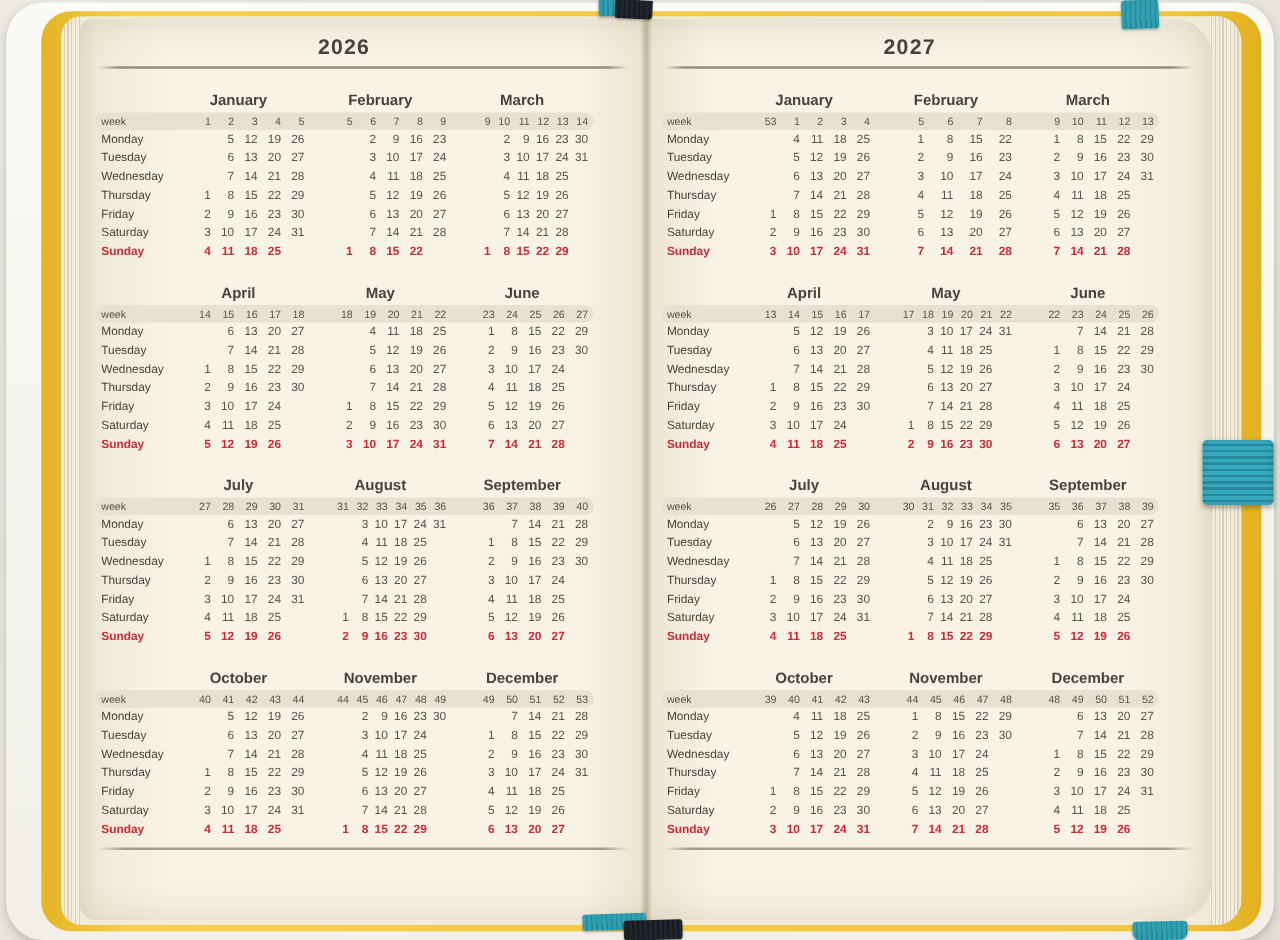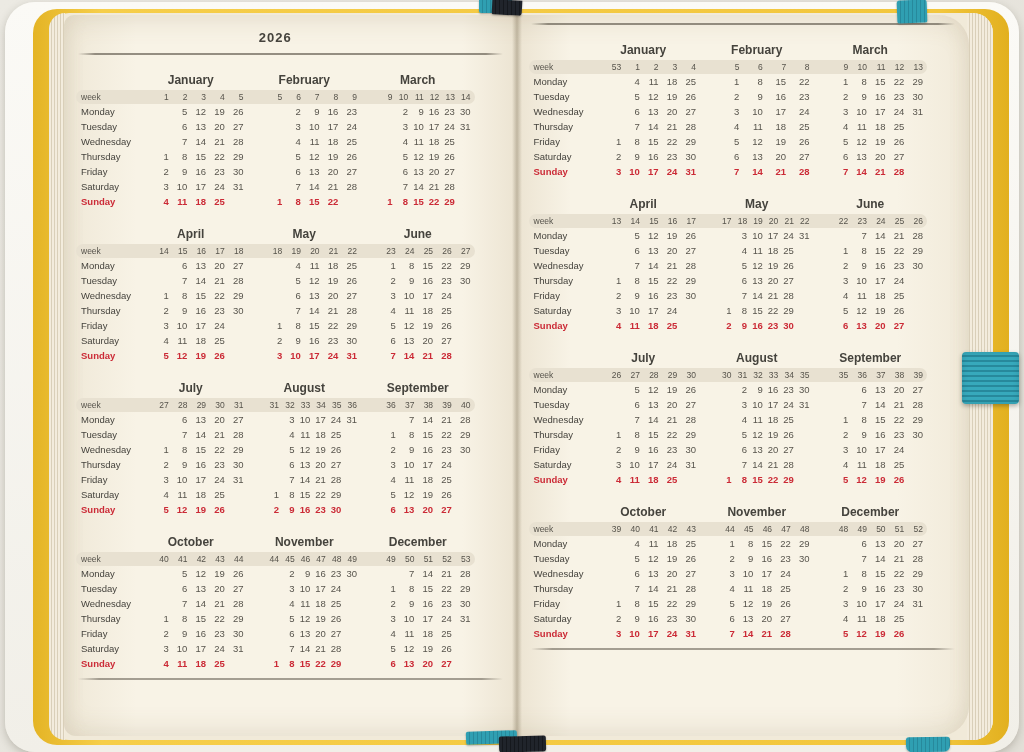--- a/index.html
+++ b/index.html
@@ -26,21 +26,21 @@
          border-radius:10px 30px 30px 12px;
          background:linear-gradient(90deg,#efe8d7 0%,#f8f3e6 8%,#f8f3e6 44%,#ece4d2 50%,#f8f3e6 56%,#f8f3e6 92%,#f1ead9 100%);
          box-shadow:inset 0 10px 22px rgba(125,105,65,.10), inset 0 -10px 22px rgba(125,105,65,.10);}
   .pages::after{content:"";position:absolute;left:50%;top:0;bottom:0;width:10px;
          transform:translateX(-50%);pointer-events:none;
          background:linear-gradient(90deg,rgba(80,65,35,0),rgba(80,65,35,.28) 50%,rgba(80,65,35,0));}
   .page{flex:1;position:relative;}
   .page-inner{padding:8px 42px 0 12px;}
 
   
-  .year{text-align:center;font-size:13px;line-height:20px;font-weight:700;
+  .year{text-align:center;font-size:17px;line-height:20px;font-weight:700;
         letter-spacing:1px;color:var(--text,#45433d);margin:5px 0 5px;}
   .rule{height:2px;margin:0 -28px 0 2px;border-radius:1px;
         background:linear-gradient(90deg,rgba(95,88,76,0),rgba(95,88,76,.65) 4%,rgba(95,88,76,.65) 96%,rgba(95,88,76,0));}
   .quarter{margin-top:14px;}
   .quarter + .quarter{}
   .qrow{display:grid;grid-template-columns:58px 1fr 1fr 1fr;align-items:center;}
   .qrow .lbl{font-size:9.5px;color:var(--text,#4a4840);padding-left:5px;white-space:nowrap;}
   .names{height:21px;}
   .mname{text-align:center;font-weight:700;font-size:12px;color:var(--text,#45433d);}
   .band{height:14px;background:var(--week-band,#e8e1d1);border-radius:7px;}
@@ -907,20 +907,21 @@
                   <span class="cell"></span>
                 </div>
               </div>
             </div>
           </div>
         <div class="page-rule"></div>
       </div>
     </div>
     <div class="page">
       <div class="page-inner">
+        <div class="year">2027</div>
         <div class="rule"></div>
         <div class="quarters">
             <div class="quarter">
               <div class="qrow names">
                 <div class="lbl"></div>
                 <div class="mname">January</div>
                 <div class="mname">February</div>
                 <div class="mname">March</div>
               </div>
               <div class="qrow band">

